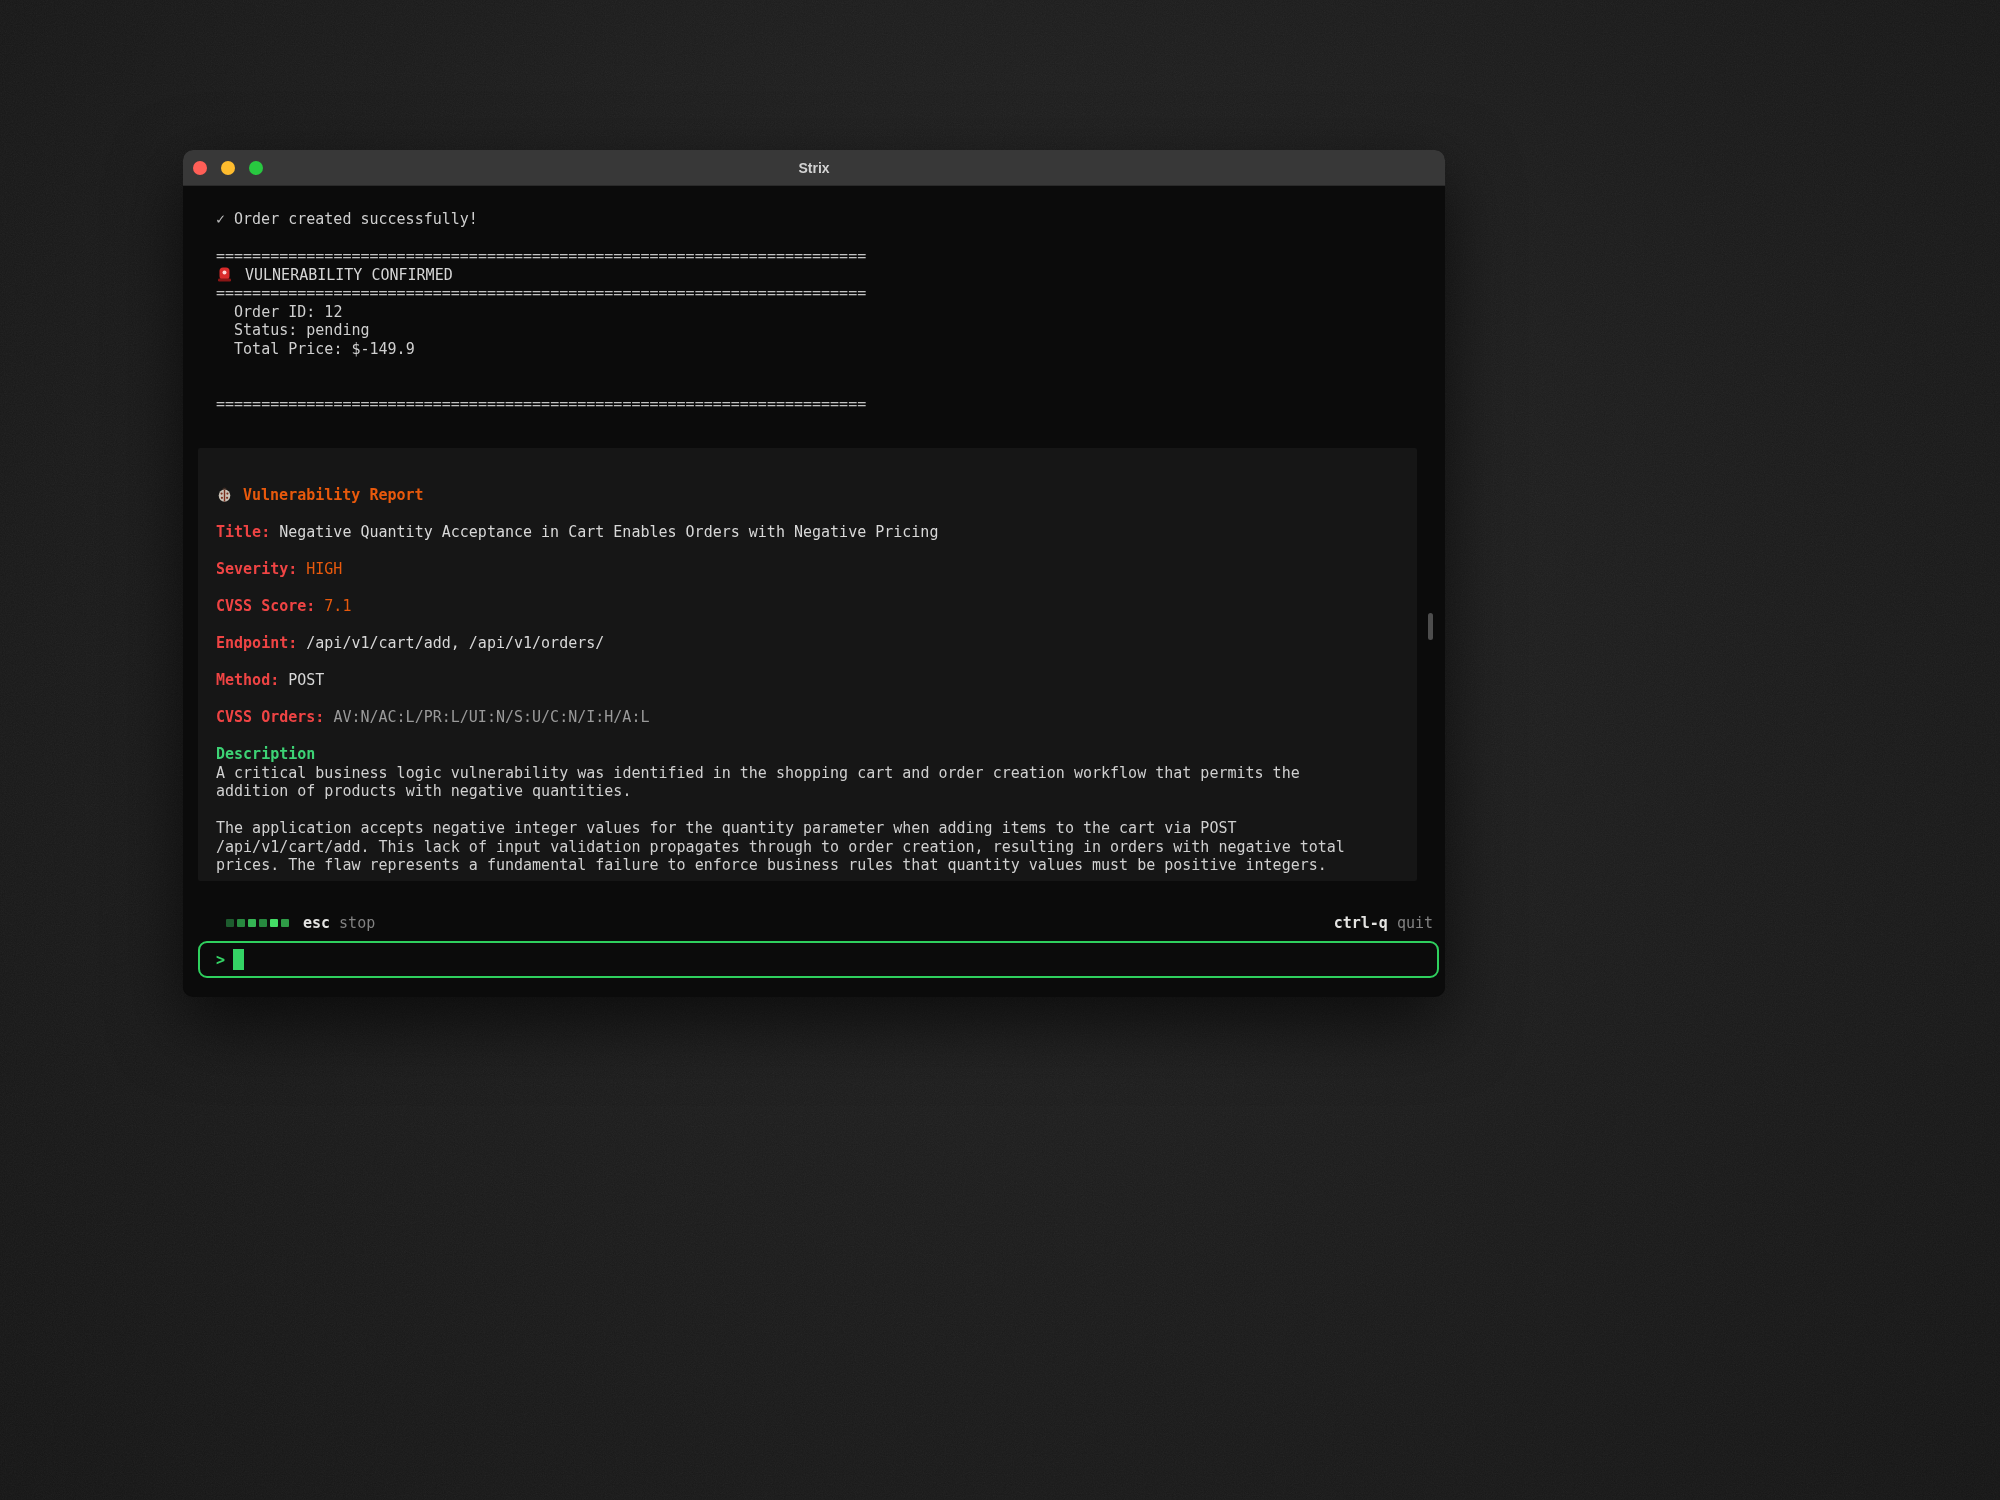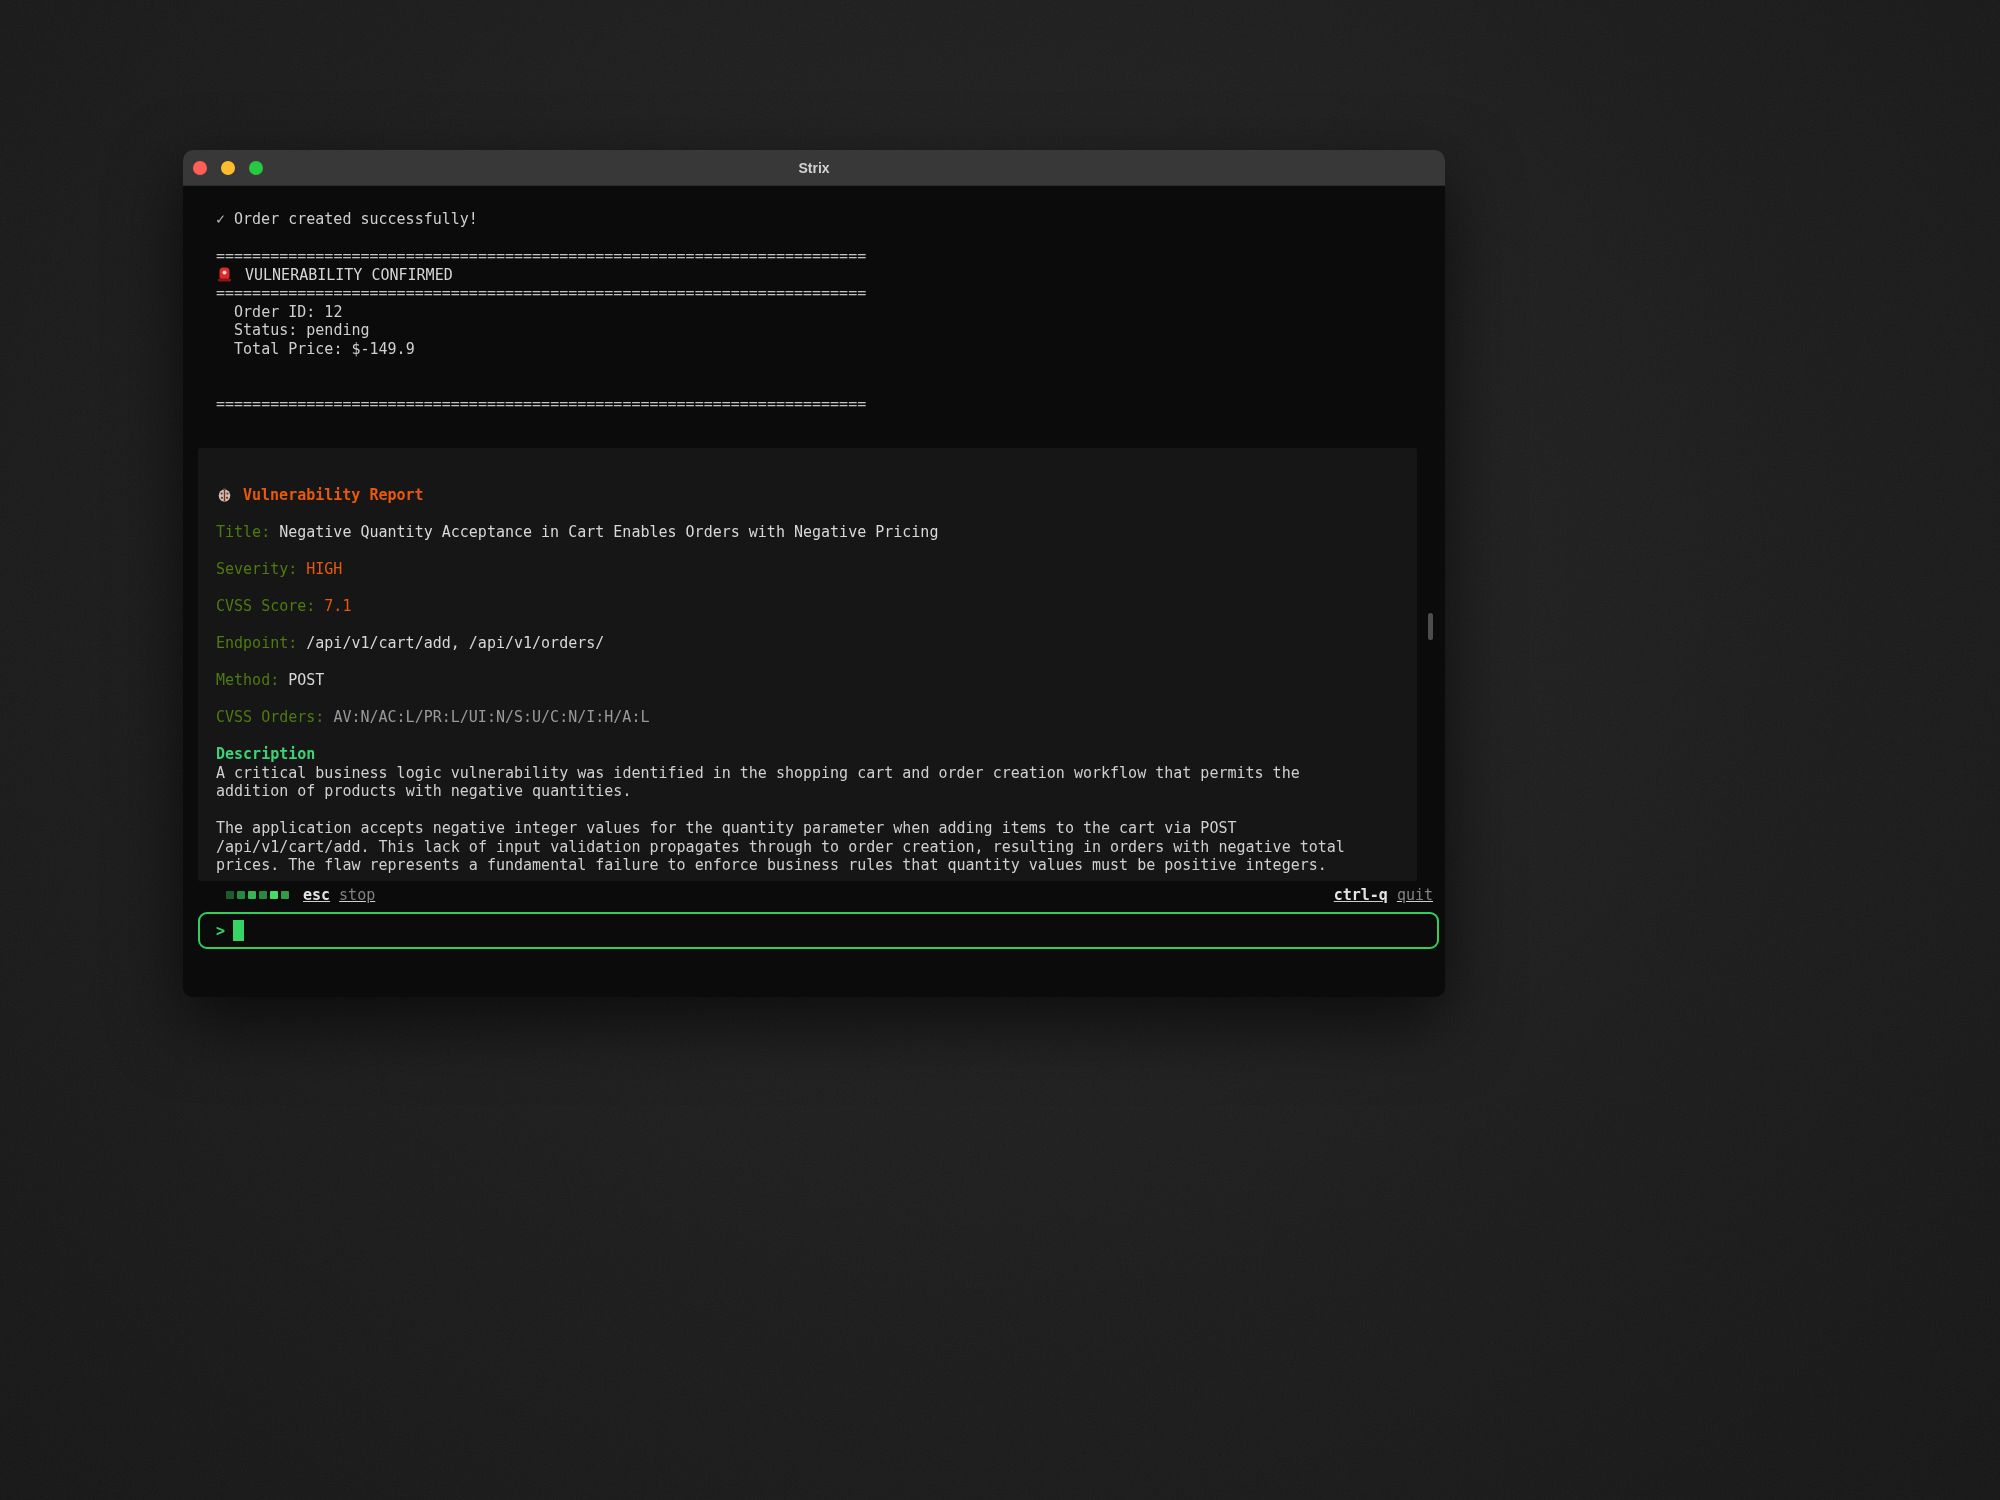--- a/index.html
+++ b/index.html
@@ -46,36 +46,36 @@
   .alert-text { color:#d6d6d6; margin-left:12px; }
   .icon-inline { display:inline-block; vertical-align:-3px; }
 
   .panel {
     margin:16px 28px 0 15px; height:433px; background:#161616;
     border-radius:2px; padding:38px 20px 0 18px; overflow:hidden;
   }
   .rline { line-height:18.5px; height:18.5px; margin-bottom:18.5px; white-space:pre; }
   .rline.heading { margin-bottom:0; }
   .orange { color:#e8590c; font-weight:bold; }
-  .lbl { color:#4d7c0f; font-weight:normal; margin-right:9px; }
+  .lbl { color:#ef4444; font-weight:bold; margin-right:9px; }
   .val.white { color:#d8d8d8; }
   .val.orangeval { color:#e8590c; font-weight:normal; }
   .val.gray { color:#9a9a9a; }
   .green-head { color:#3dd375; font-weight:bold; }
   .desc { line-height:18.5px; white-space:pre-wrap; color:#d0d0d0; margin-bottom:18.5px; }
   .bug-gap { margin-left:10px; }
 
   .scroll-thumb {
     position:absolute; left:1245px; top:427px; width:5px; height:27px;
     background:#4d4d4d; border-radius:3px;
   }
 
   .statusbar {
-    margin-top:3px; height:20px; display:flex; align-items:flex-end;
-    justify-content:space-between; padding:0 12px 0 43px; font-size:15px;text-decoration:underline;
+    margin-top:32px; height:20px; display:flex; align-items:center;
+    justify-content:space-between; padding:0 12px 0 43px; font-size:15px;
   }
   .statusbar .left, .statusbar .right { display:flex; align-items:center; }
   .spinner { display:inline-flex; gap:3px; margin-right:14px; }
   .spinner .sq { width:8px; height:8px; display:inline-block; border-radius:1px; }
   .key { color:#e4e4e2; font-weight:bold; margin-right:9px; }
   .action { color:#828282; }
 
   .inputbox {
     margin:8px 6px 0 15px; height:37px; border:2px solid #2fd05e;
     border-radius:9px; display:flex; align-items:center; padding-left:16px; gap:8px;

